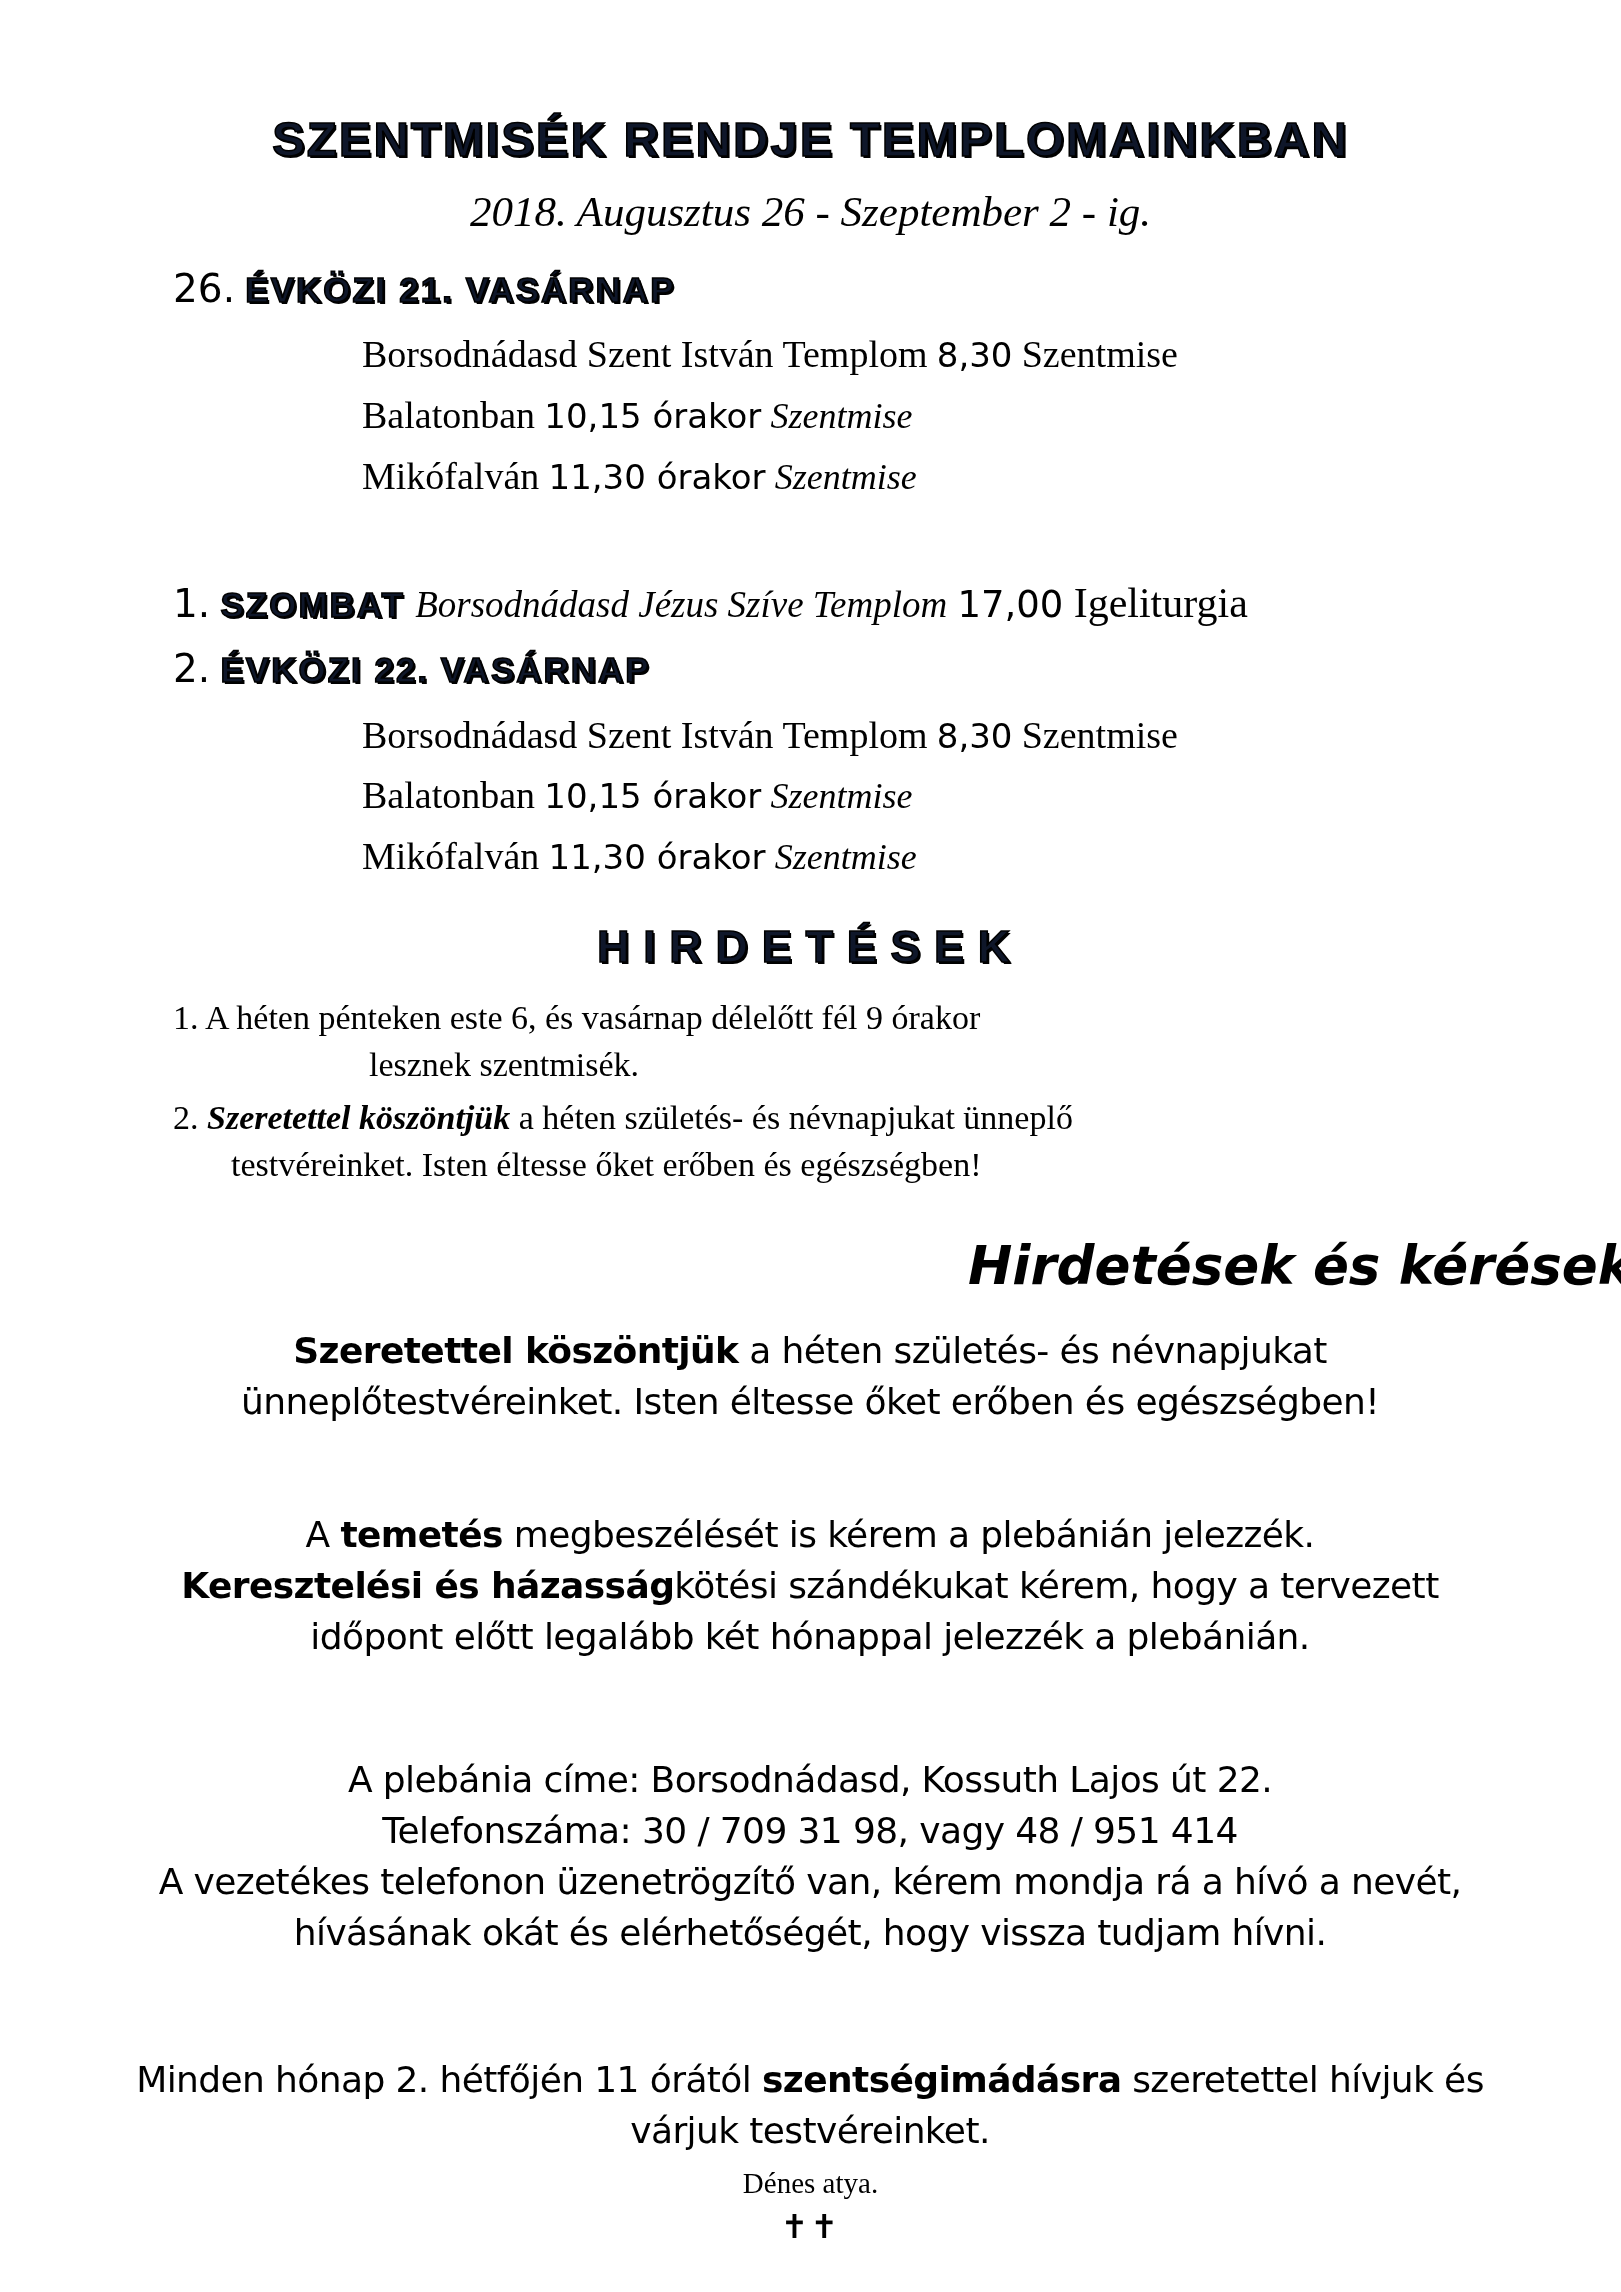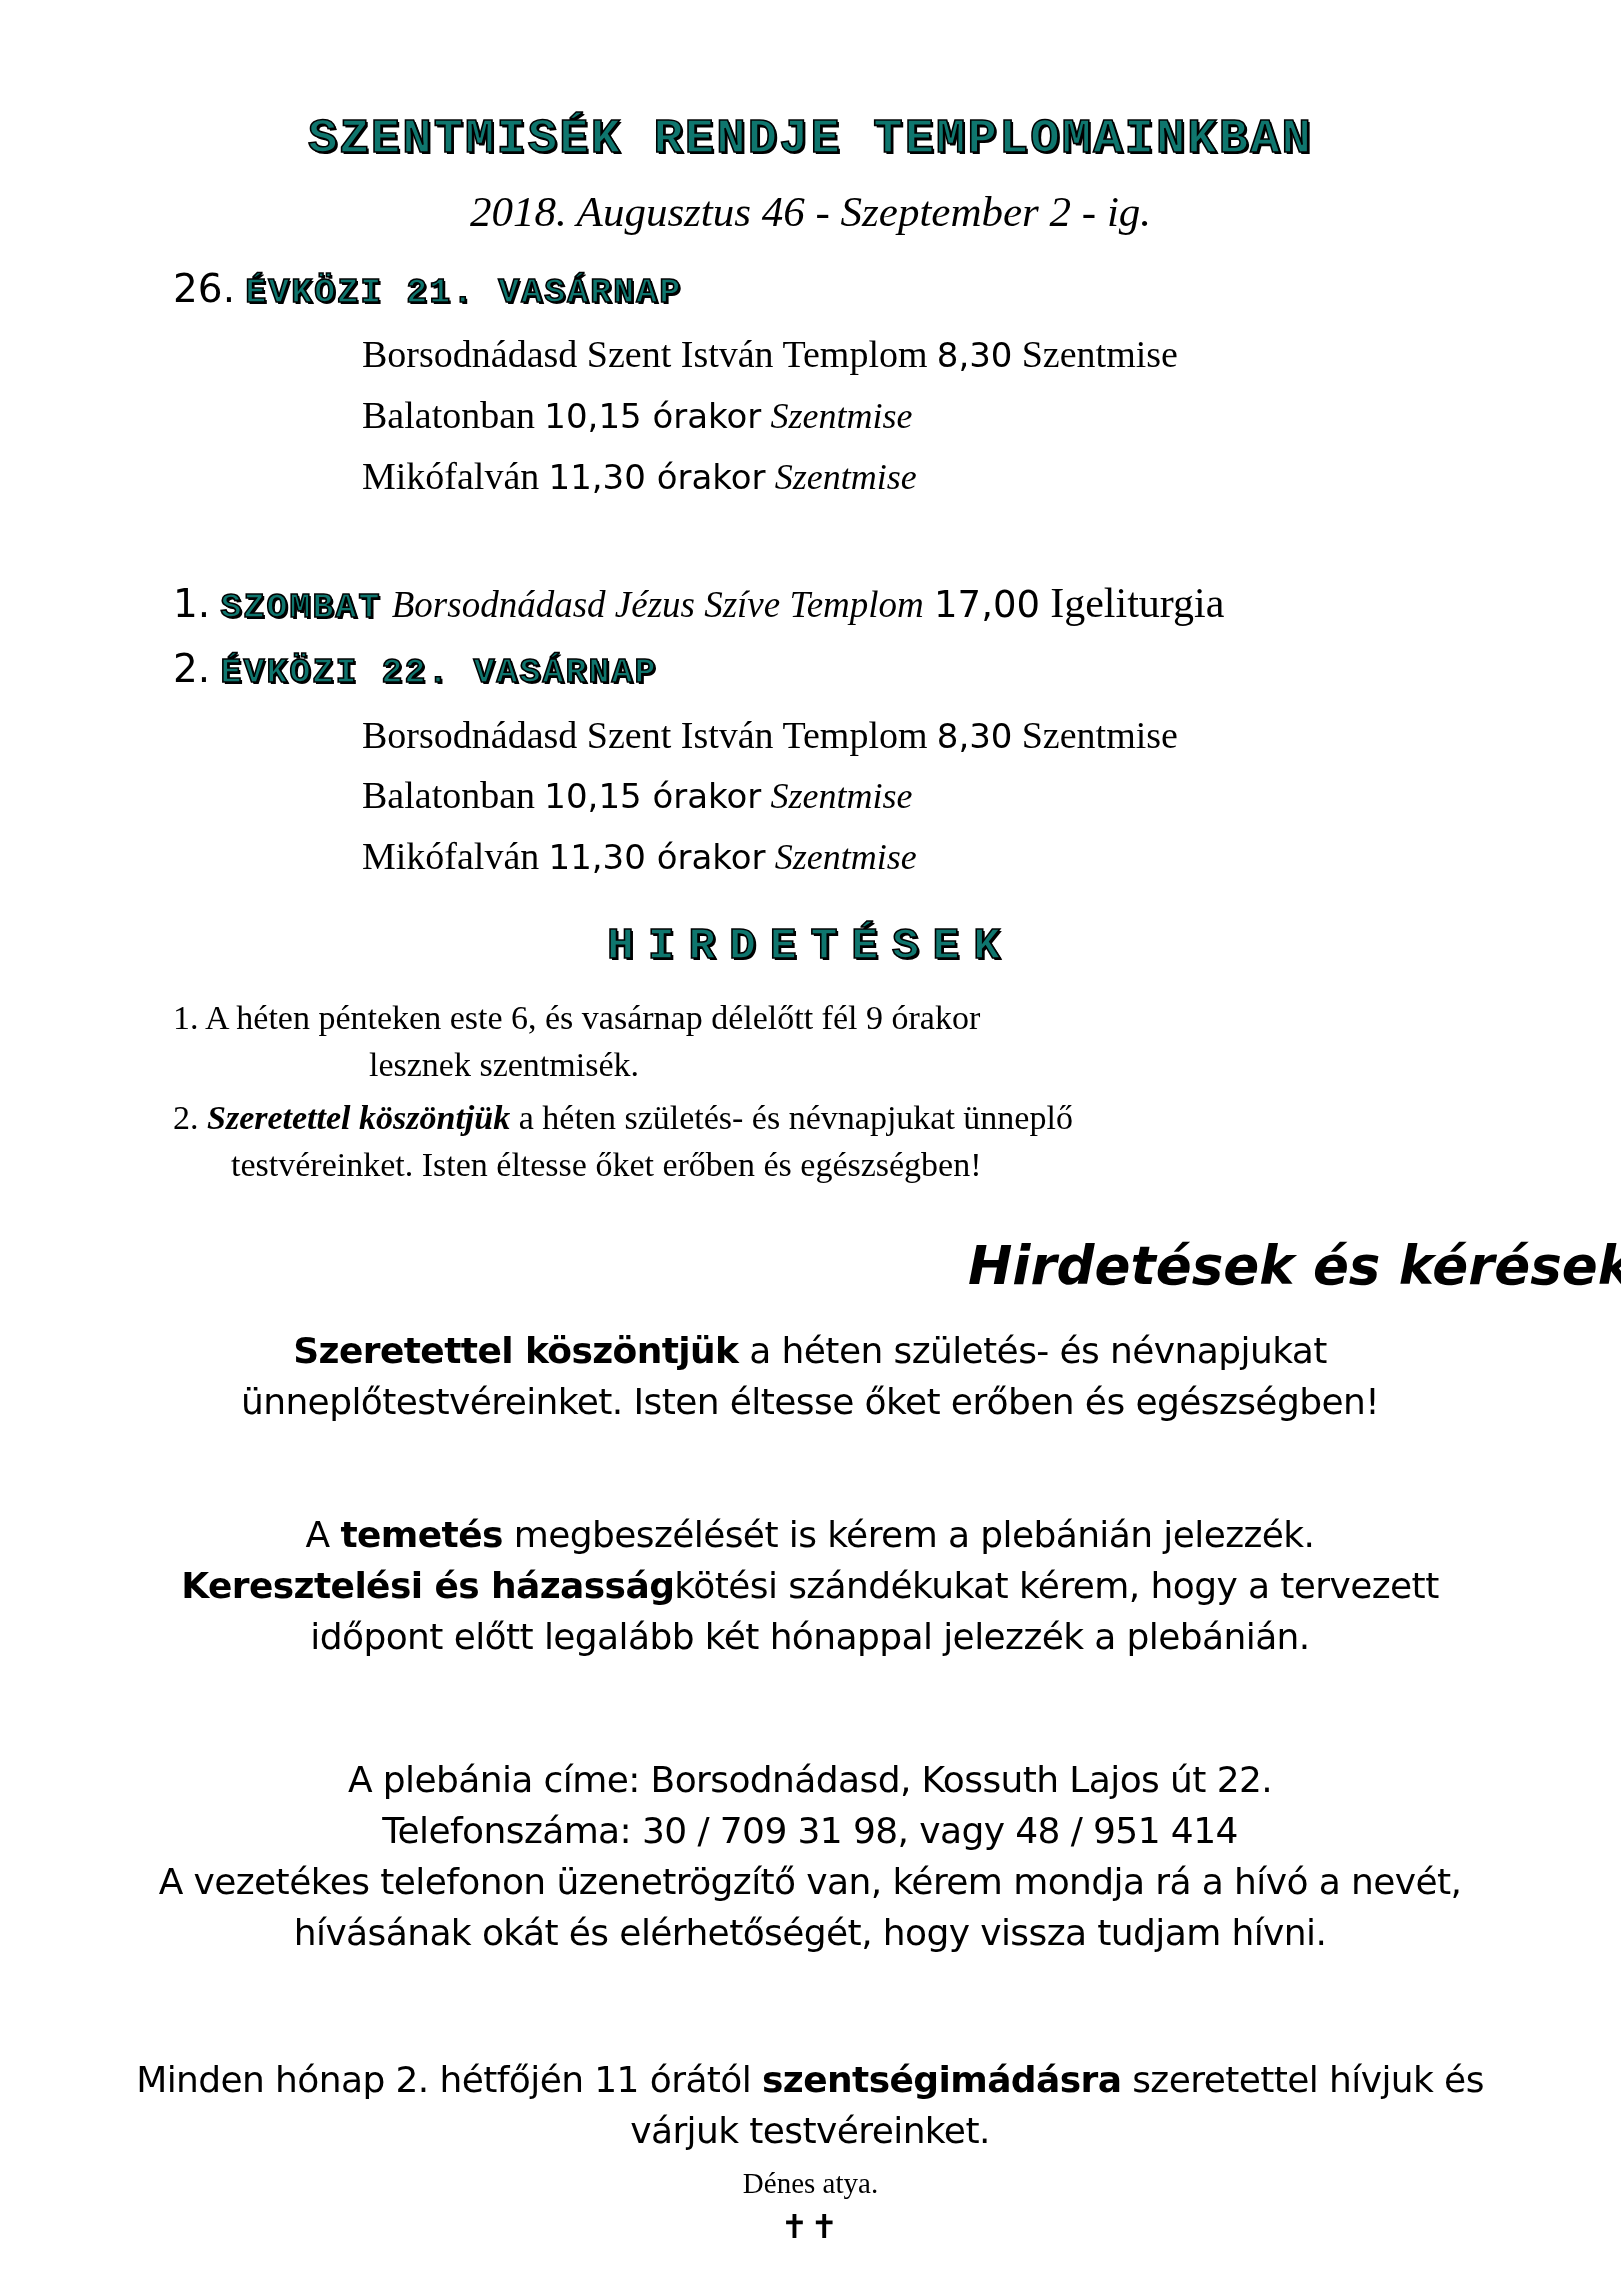--- a/index.html
+++ b/index.html
@@ -1,23 +1,23 @@
 <!DOCTYPE html>
 <html><head>
   <meta charset="utf-8">
   <style>
     html, body { margin: 0; padding: 0; background: #ffffff; }
     body { width: 1621px; height: 2293px; position: relative; overflow: hidden; color: #000; }
     .page { position: absolute; left: 0; top: 0; width: 1621px; height: 2293px; }
 
     .deco {
-      font-family: Liberation Mono, monospace;
+      font-family: Liberation Sans, sans-serif;
       font-weight: bold;
       letter-spacing: 2px;
-      color: #0f766e;
+      color: #0f172a;
       -webkit-text-stroke: 1.6px #000;
       text-shadow: 2px 2px 0 #000;
     }
     .ital { font-style: italic; }
 
     .title {
       position: absolute; left: 0; width: 1621px; top: 110px;
       text-align: center; font-size: 49px; line-height: 59px;
     }
     .subtitle {
@@ -65,21 +65,21 @@
       position: absolute; left: 0; width: 1621px; top: 2207px; text-align: center;
       font-family: "DejaVu Sans", sans-serif; font-size: 33px; line-height: 39px; letter-spacing: 2px;
     }
   </style>
 </head>
 <body>
 
 <div class="page">
 
   <div class="title deco">SZENTMISÉK RENDJE TEMPLOMAINKBAN</div>
-  <div class="subtitle">2018. Augusztus 46 - Szeptember 2 - ig.</div>
+  <div class="subtitle">2018. Augusztus 26 - Szeptember 2 - ig.</div>
 
   <div class="day" style="top:263px;">
     <span class="num">26.</span>
     <span class="dname deco">ÉVKÖZI 21. VASÁRNAP</span>
   </div>
   <div class="mass" style="top:331px;">
     <span class="place">Borsodnádasd Szent István Templom</span>
     <span class="time">8,30</span>
     <span class="type-r">Szentmise</span>
   </div>

